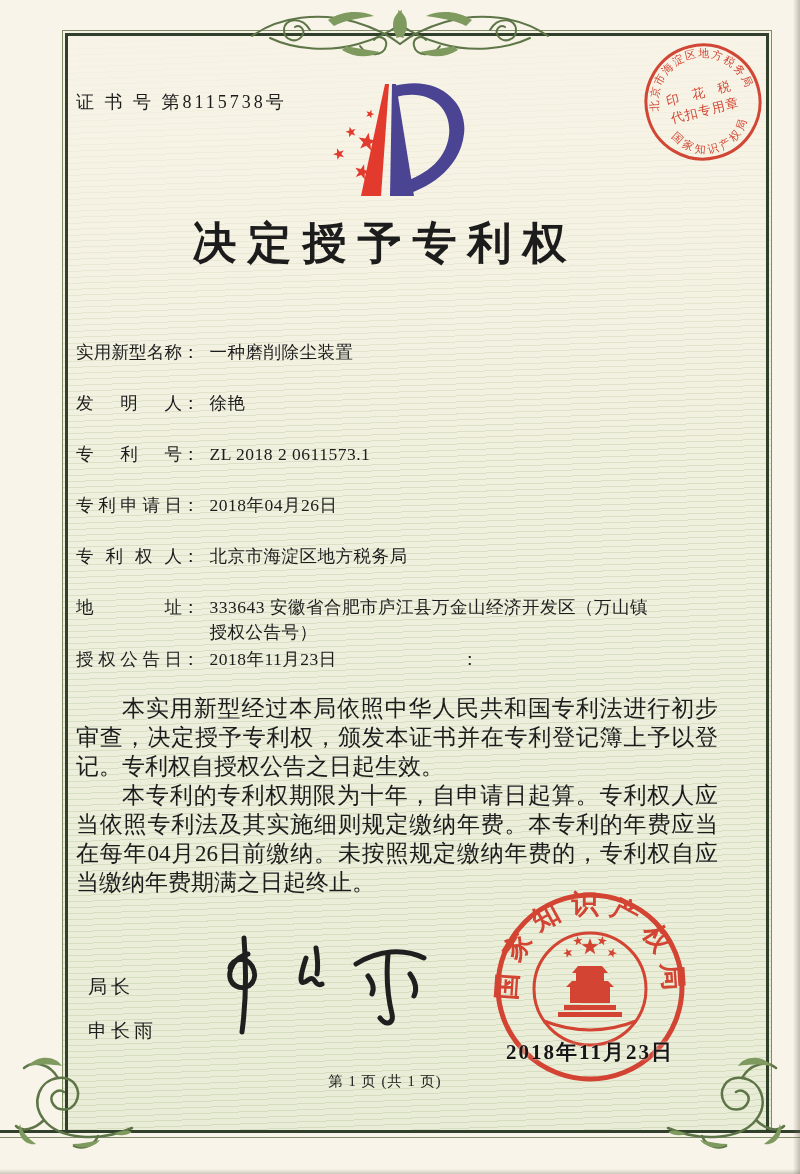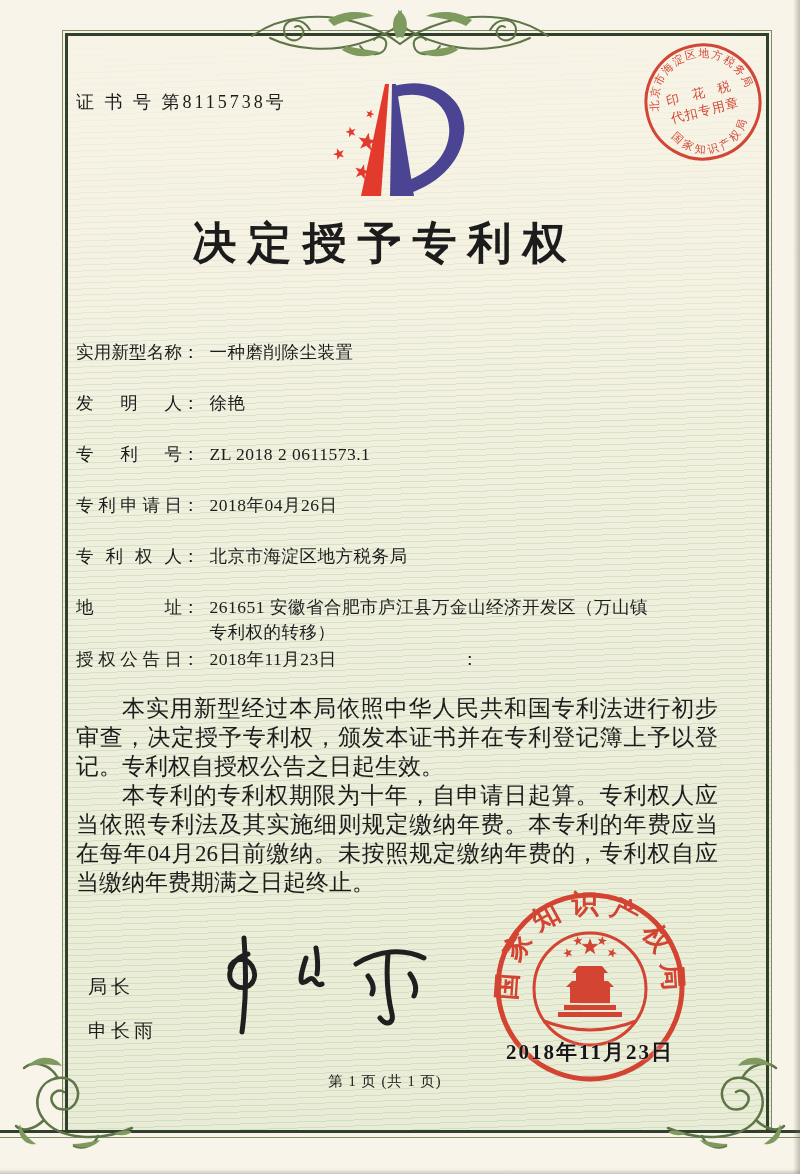--- a/index.html
+++ b/index.html
@@ -186,21 +186,21 @@
     <span class="fvalue">2018年04月26日</span>
   </div>
   <div class="frow">
     <span class="flabel">专利权人</span>
       <span class="fcolon">：</span>
     <span class="fvalue">北京市海淀区地方税务局</span>
   </div>
   <div class="frow addr">
     <span class="flabel">地址</span>
       <span class="fcolon">：</span>
-    <span class="fvalue"><span>261651 安徽省合肥市庐江县万金山经济开发区（万山镇</span><br><span>专利权的转移）</span></span>
+    <span class="fvalue"><span>333643 安徽省合肥市庐江县万金山经济开发区（万山镇</span><br><span>授权公告号）</span></span>
   </div>
   <div class="frow">
     <span class="flabel">授权公告日</span>
       <span class="fcolon">：</span>
     <span class="fvalue">2018年11月23日</span>
     <span class="grant2">
         <span class="fcolon">：</span>
     </span>
   </div>
 </div>

